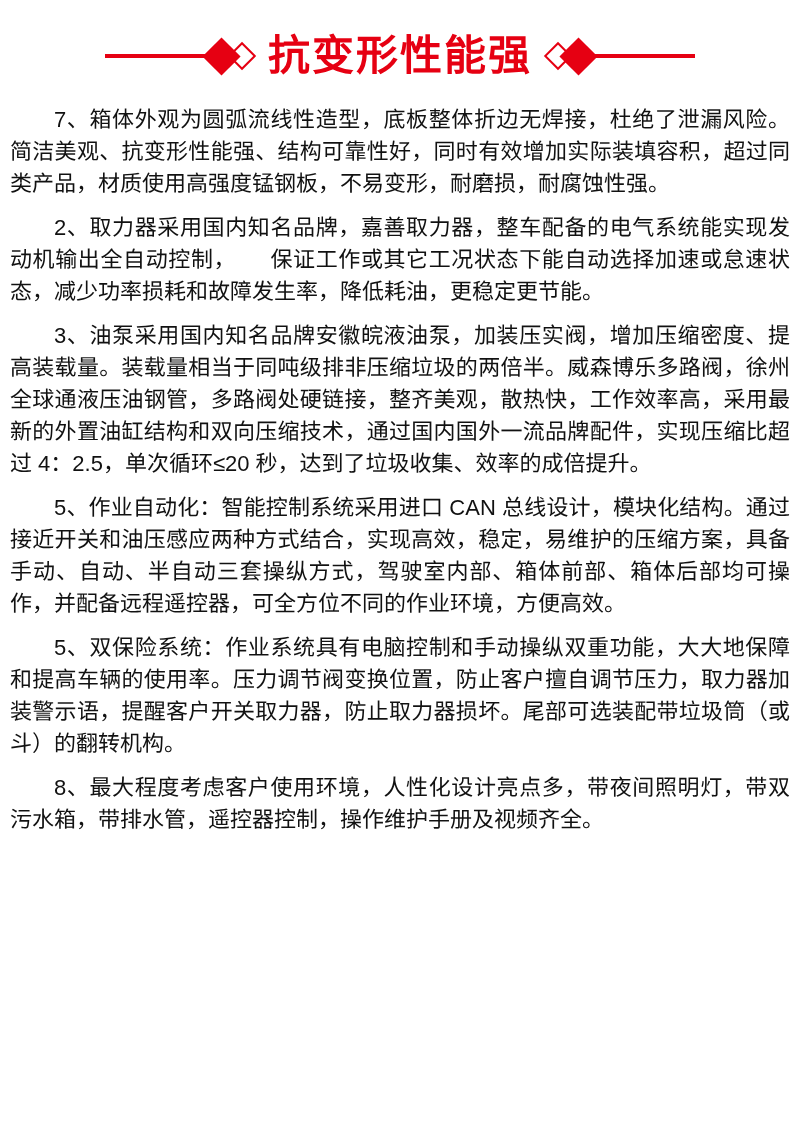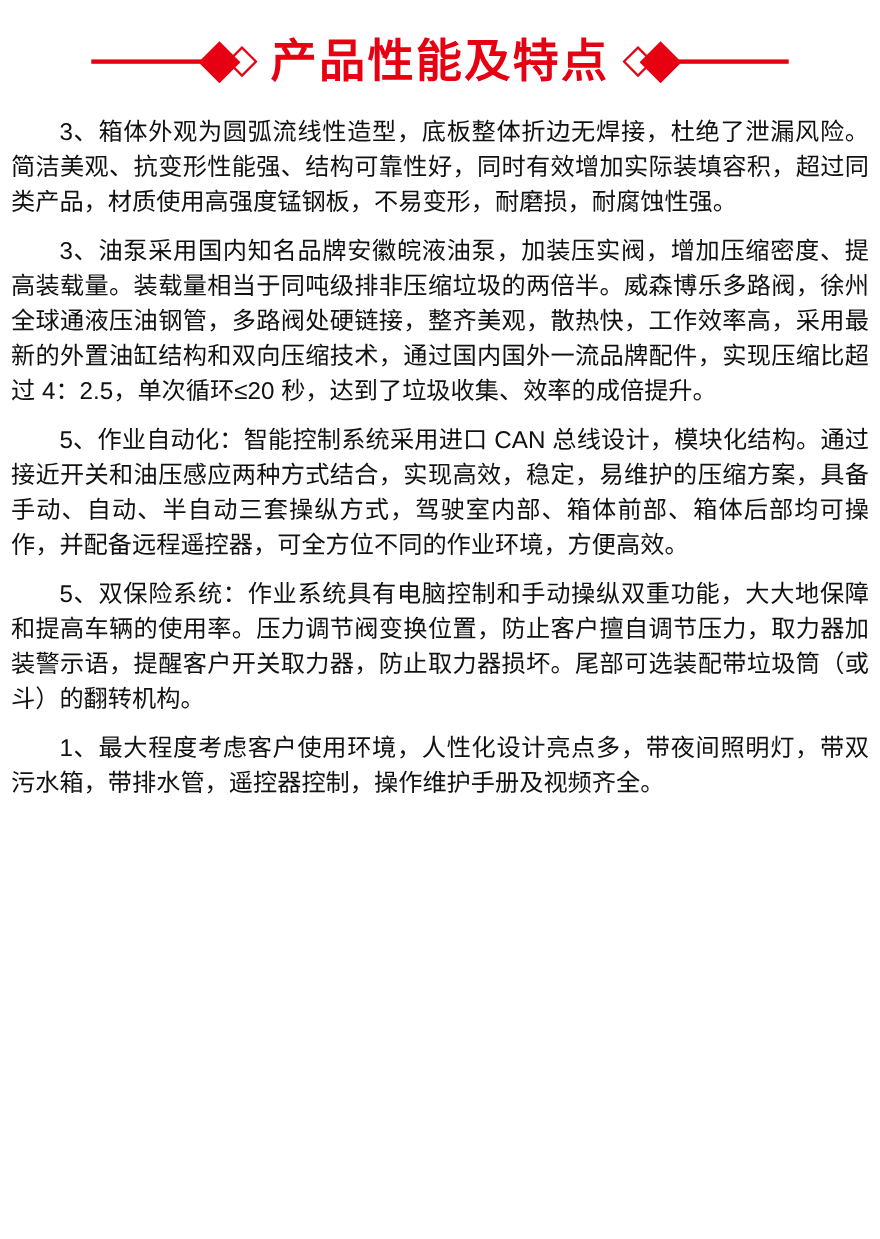--- a/index.html
+++ b/index.html
@@ -82,29 +82,30 @@
 <body>
 
 <div class="page">
 
   <div class="header">
     <div class="rule"></div>
     <div class="ornament ornament-left">
       <span class="d-filled"></span>
       <span class="d-outline"></span>
     </div>
-    <h1 class="title">产品性能及特点</h1>
+    <h1 class="title">抗变形性能强</h1>
     <div class="ornament ornament-right">
       <span class="d-outline"></span>
       <span class="d-filled"></span>
     </div>
     <div class="rule"></div>
   </div>
 
   <div class="content">
-    <p>3、箱体外观为圆弧流线性造型，底板整体折边无焊接，杜绝了泄漏风险。简洁美观、抗变形性能强、结构可靠性好，同时有效增加实际装填容积，超过同类产品，材质使用高强度锰钢板，不易变形，耐磨损，耐腐蚀性强。</p>
+    <p>7、箱体外观为圆弧流线性造型，底板整体折边无焊接，杜绝了泄漏风险。简洁美观、抗变形性能强、结构可靠性好，同时有效增加实际装填容积，超过同类产品，材质使用高强度锰钢板，不易变形，耐磨损，耐腐蚀性强。</p>
+    <p>2、取力器采用国内知名品牌，嘉善取力器，整车配备的电气系统能实现发动机输出全自动控制，　　保证工作或其它工况状态下能自动选择加速或怠速状态，减少功率损耗和故障发生率，降低耗油，更稳定更节能。</p>
     <p>3、油泵采用国内知名品牌安徽皖液油泵，加装压实阀，增加压缩密度、提高装载量。装载量相当于同吨级排非压缩垃圾的两倍半。威森博乐多路阀，徐州全球通液压油钢管，多路阀处硬链接，整齐美观，散热快，工作效率高，采用最新的外置油缸结构和双向压缩技术，通过国内国外一流品牌配件，实现压缩比超过 4：2.5，单次循环≤20 秒，达到了垃圾收集、效率的成倍提升。</p>
     <p>5、作业自动化：智能控制系统采用进口 CAN 总线设计，模块化结构。通过接近开关和油压感应两种方式结合，实现高效，稳定，易维护的压缩方案，具备手动、自动、半自动三套操纵方式，驾驶室内部、箱体前部、箱体后部均可操作，并配备远程遥控器，可全方位不同的作业环境，方便高效。</p>
     <p>5、双保险系统：作业系统具有电脑控制和手动操纵双重功能，大大地保障和提高车辆的使用率。压力调节阀变换位置，防止客户擅自调节压力，取力器加装警示语，提醒客户开关取力器，防止取力器损坏。尾部可选装配带垃圾筒（或斗）的翻转机构。</p>
-    <p>1、最大程度考虑客户使用环境，人性化设计亮点多，带夜间照明灯，带双污水箱，带排水管，遥控器控制，操作维护手册及视频齐全。</p>
+    <p>8、最大程度考虑客户使用环境，人性化设计亮点多，带夜间照明灯，带双污水箱，带排水管，遥控器控制，操作维护手册及视频齐全。</p>
   </div>
 
 </div>
 
 </body></html>

